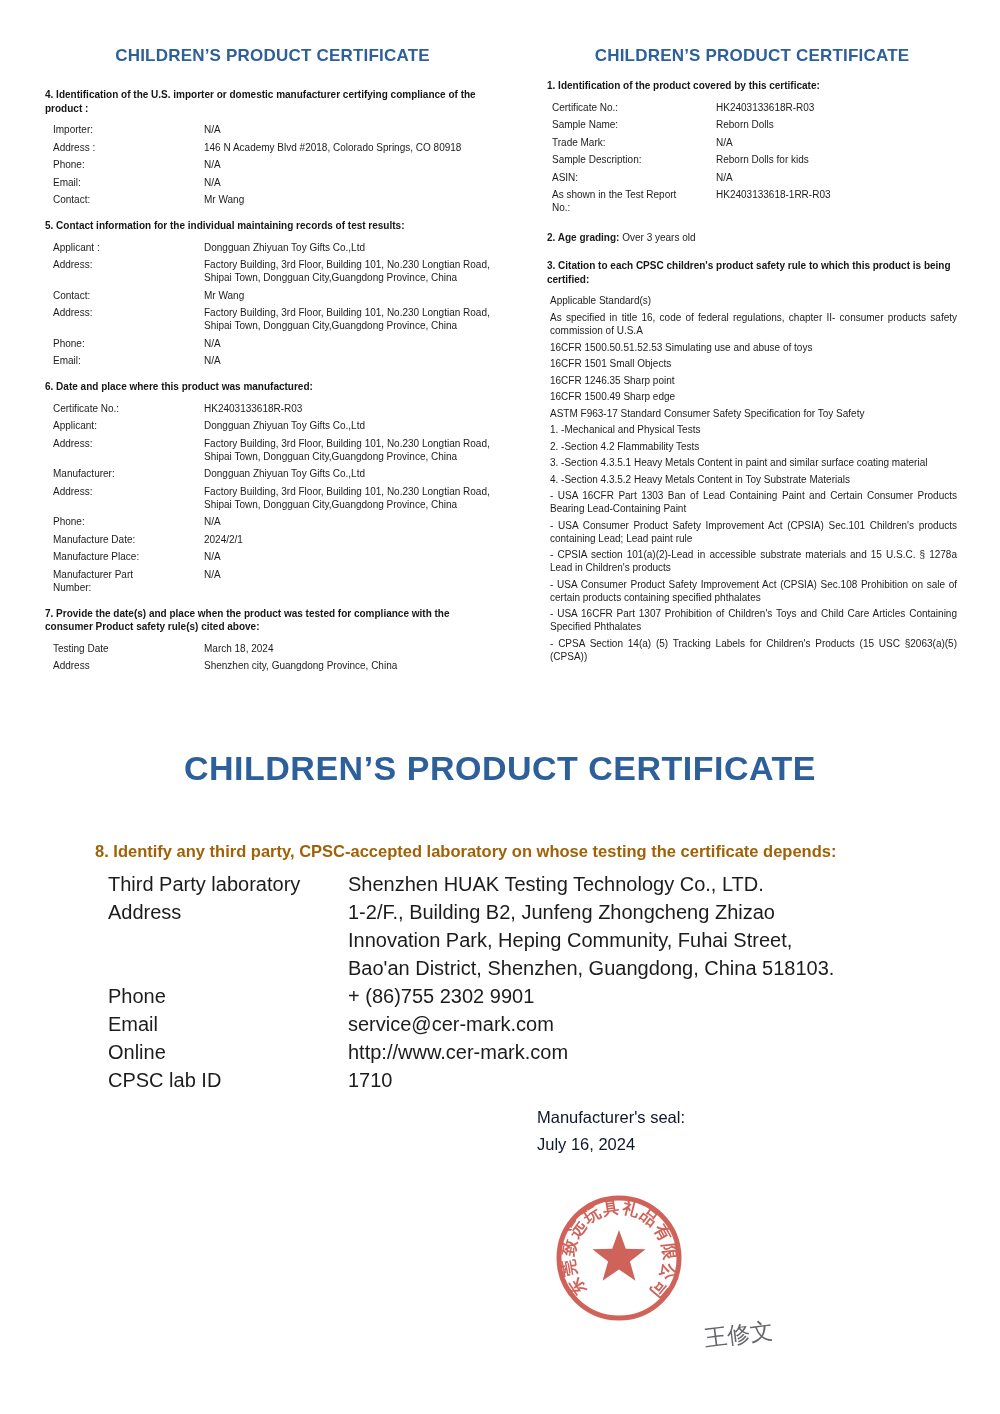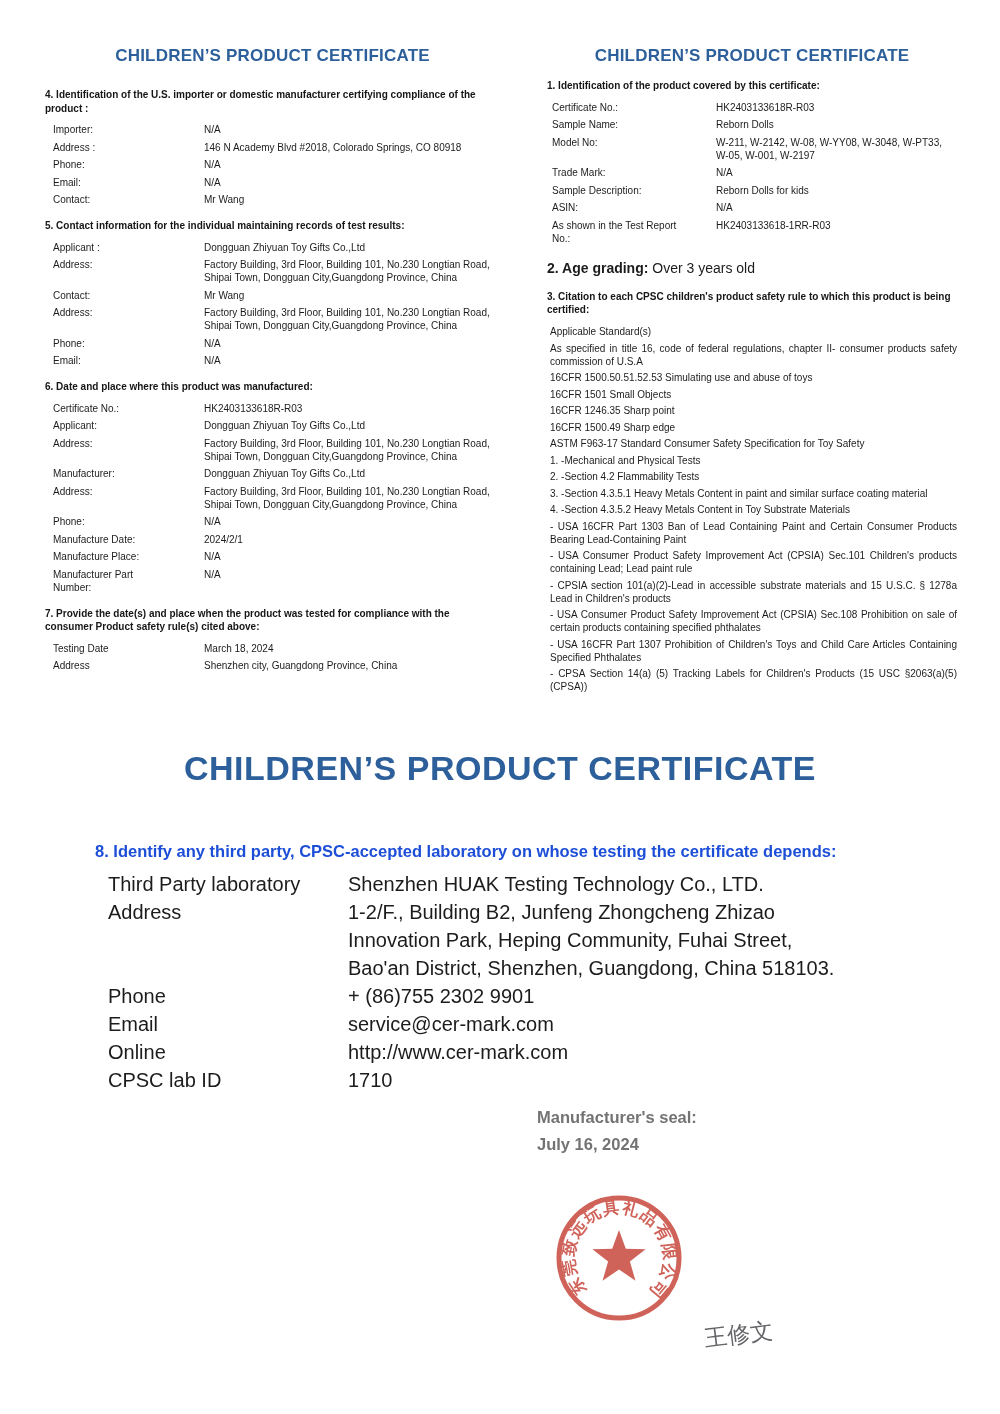--- a/index.html
+++ b/index.html
@@ -18,36 +18,36 @@
     color:#2d5f9b;line-height:20px;margin:0 0 22px 0;
   }
   .col-right .pg-title{margin-bottom:13px;}
   .sec{font-weight:bold;font-size:10px;line-height:13.5px;margin:13px 0 8px 0;color:#161616;}
   .sec:first-of-type{margin-top:0;}
   .kv{display:flex;padding-left:8px;font-size:10px;line-height:13px;margin-bottom:4.5px;gap:31px;}
   .kv .k{width:120px;flex-shrink:0;}
   .kv .v{flex:1;}
   .col-right .kv{padding-left:5px;}
   .col-right .kv .k{width:133px;}
-  .agegrade{font-size:14px;line-height:13px;margin:17px 0 15px 0;}
+  .agegrade{font-size:10px;line-height:13px;margin:17px 0 15px 0;}
   .agegrade .lbl{font-weight:bold;}
   .substd{font-weight:normal;font-size:10px;line-height:13px;margin:0 0 4px 3px;}
   .cite{font-size:10px;line-height:13px;text-align:justify;margin:0 0 3.5px 3px;}
   
   .bottom{position:absolute;top:748px;left:0;width:1000px;}
   .big-title{
     text-align:center;font-weight:bold;font-size:34px;letter-spacing:.5px;
     color:#2d5f9b;line-height:40px;margin:0;
   }
   .s8{margin:52px 0 0 95px;width:830px;}
-  .s8-heading{font-size:16.5px;font-weight:bold;line-height:22px;margin:0 0 8px 0;color:#1d4ed8;}
+  .s8-heading{font-size:16.5px;font-weight:bold;line-height:22px;margin:0 0 8px 0;color:#a16207;}
   .b-kv{display:flex;padding-left:13px;font-size:20px;line-height:28px;}
   .b-kv .k{width:240px;flex-shrink:0;}
   .b-kv .v{width:500px;}
-  .seal-block{margin:10px 0 0 537px;font-size:16.5px;font-weight:bold;line-height:27px;color:#737373;}
+  .seal-block{margin:10px 0 0 537px;font-size:16.5px;font-weight:normal;line-height:27px;color:#0f172a;}
   
   .stamp{position:absolute;left:539px;top:1178px;width:160px;height:160px;opacity:.84;}
   .stamp text{
     font-family:"DejaVu Sans",sans-serif;font-size:16.5px;font-weight:bold;
     letter-spacing:1.5px;fill:#c7453a;
   }
   .signature{position:absolute;left:696px;top:1302px;width:120px;height:60px;}
   .signature text{
     font-family:"DejaVu Sans",sans-serif;font-size:23px;fill:#4b4b50;opacity:.85;
   }
@@ -161,24 +161,20 @@
     <div class="pg-title">CHILDREN’S PRODUCT CERTIFICATE</div>
 
     <div class="sec">1.  Identification of the product covered by this certificate:</div>
     <div class="kv">
         <span class="k">Certificate No.:</span>
         <span class="v">HK2403133618R-R03</span>
       </div>
     <div class="kv">
         <span class="k">Sample Name:</span>
         <span class="v">Reborn Dolls</span>
-      </div>
-    <div class="kv">
-        <span class="k">Model No:</span>
-        <span class="v">W-211, W-2142, W-08, W-YY08, W-3048, W-PT33, W-05, W-001, W-2197</span>
       </div>
     <div class="kv">
         <span class="k">Trade Mark:</span>
         <span class="v">N/A</span>
       </div>
     <div class="kv">
         <span class="k">Sample Description:</span>
         <span class="v">Reborn Dolls for kids</span>
       </div>
     <div class="kv">

